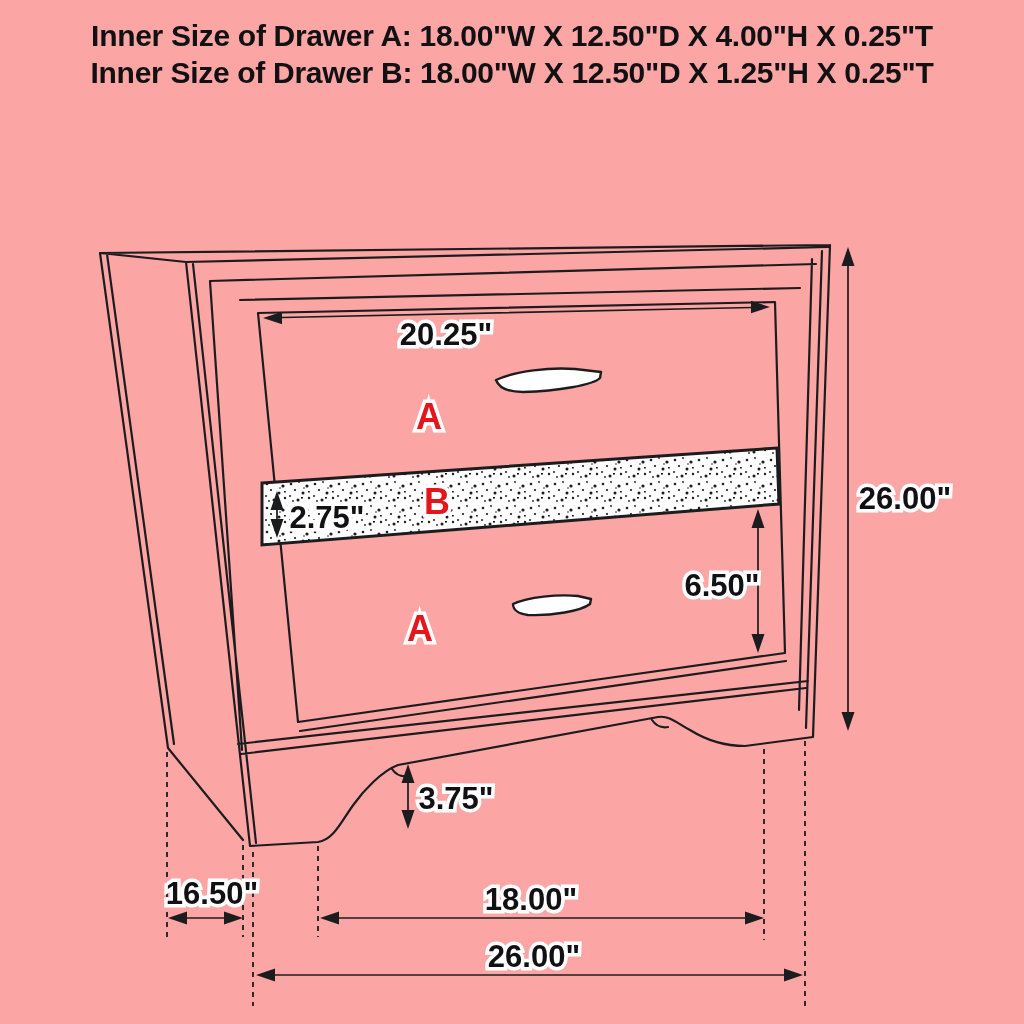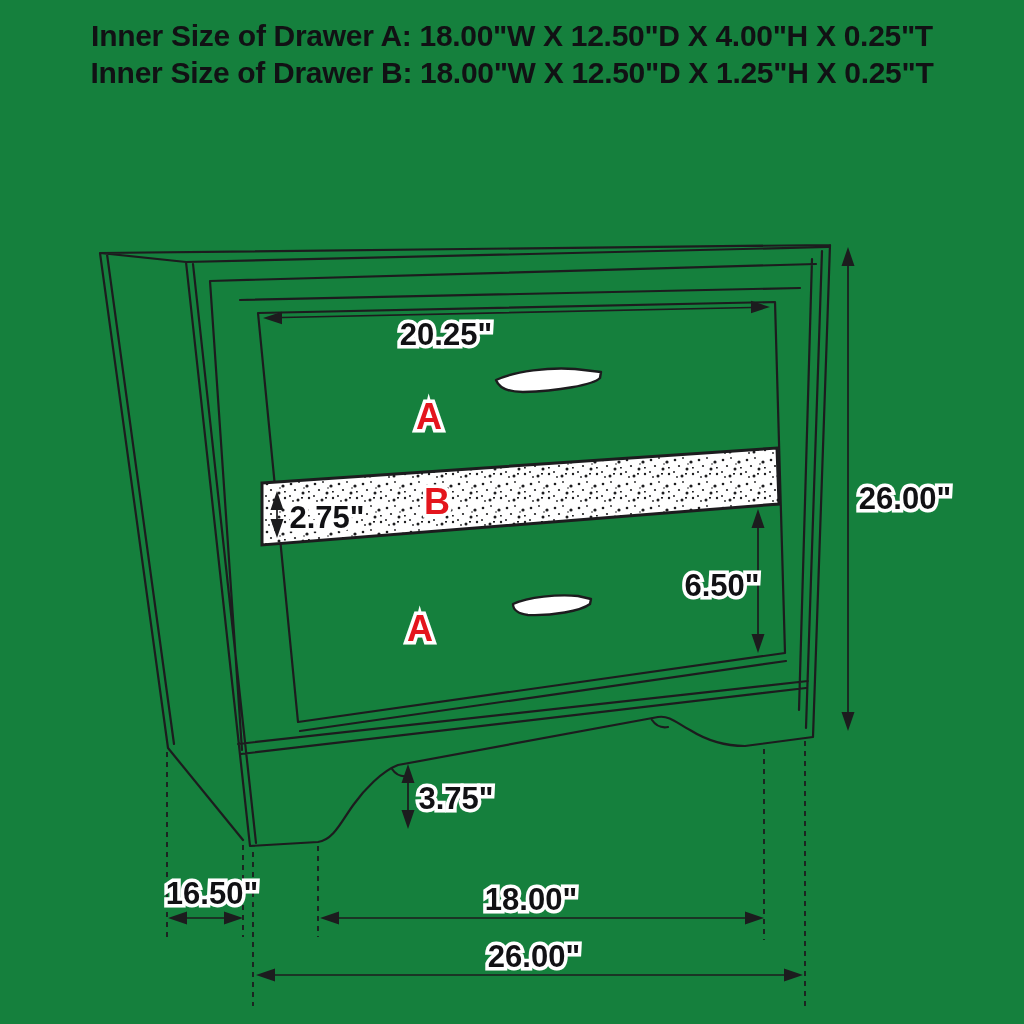--- a/index.html
+++ b/index.html
@@ -1,16 +1,16 @@
 <!DOCTYPE html>
 <html><head>
 <meta charset="utf-8">
 <style>
   html,body{margin:0;padding:0;background:#ffffff;}
-  .stage{position:relative;width:1024px;height:1024px;background:#15803d;overflow:hidden;}
+  .stage{position:relative;width:1024px;height:1024px;background:#fca5a5;overflow:hidden;}
   svg{display:block;}
   text{font-family:"Liberation Sans", sans-serif;font-weight:700;fill:#111114;}
   .hdr{font-size:30px;letter-spacing:-0.3px;}
   .dim{font-size:31px;paint-order:stroke;stroke:#ffffff;stroke-width:7px;}
   .redlbl{font-size:36px;fill:#e4151d;paint-order:stroke;stroke:#ffffff;stroke-width:7px;}
   .outline{fill:none;stroke:#1c1c1e;stroke-width:2.2;stroke-linecap:round;stroke-linejoin:round;}
   .thin{fill:none;stroke:#1c1c1e;stroke-width:1.7;}
   .dashed{fill:none;stroke:#1c1c1e;stroke-width:1.8;stroke-dasharray:5 5;}
   .heads{fill:#1c1c1e;stroke:none;}
   .band{fill:url(#spk);stroke:#1c1c1e;stroke-width:3;}

